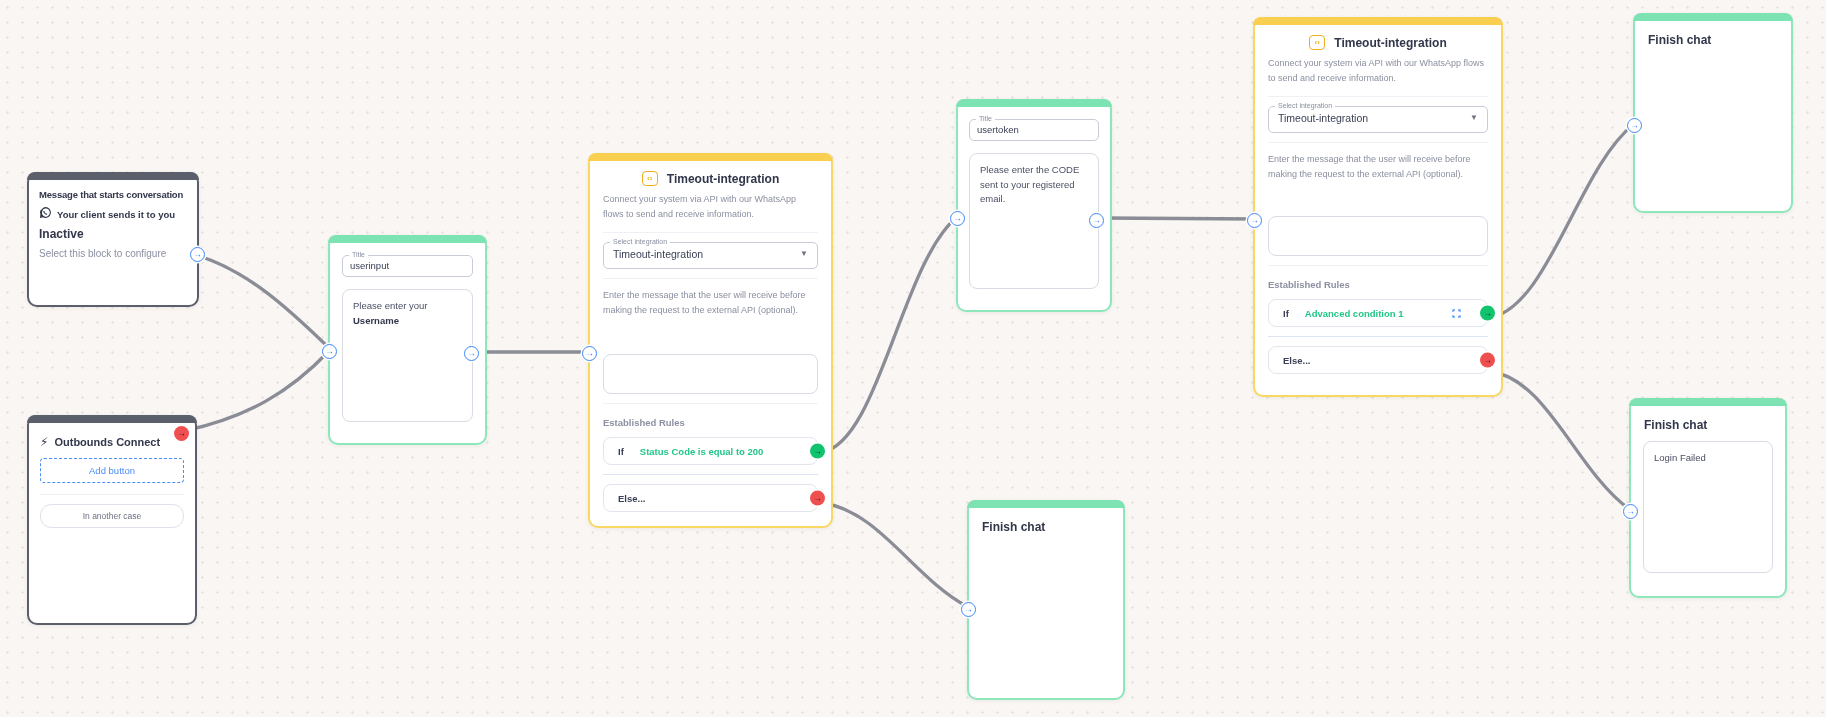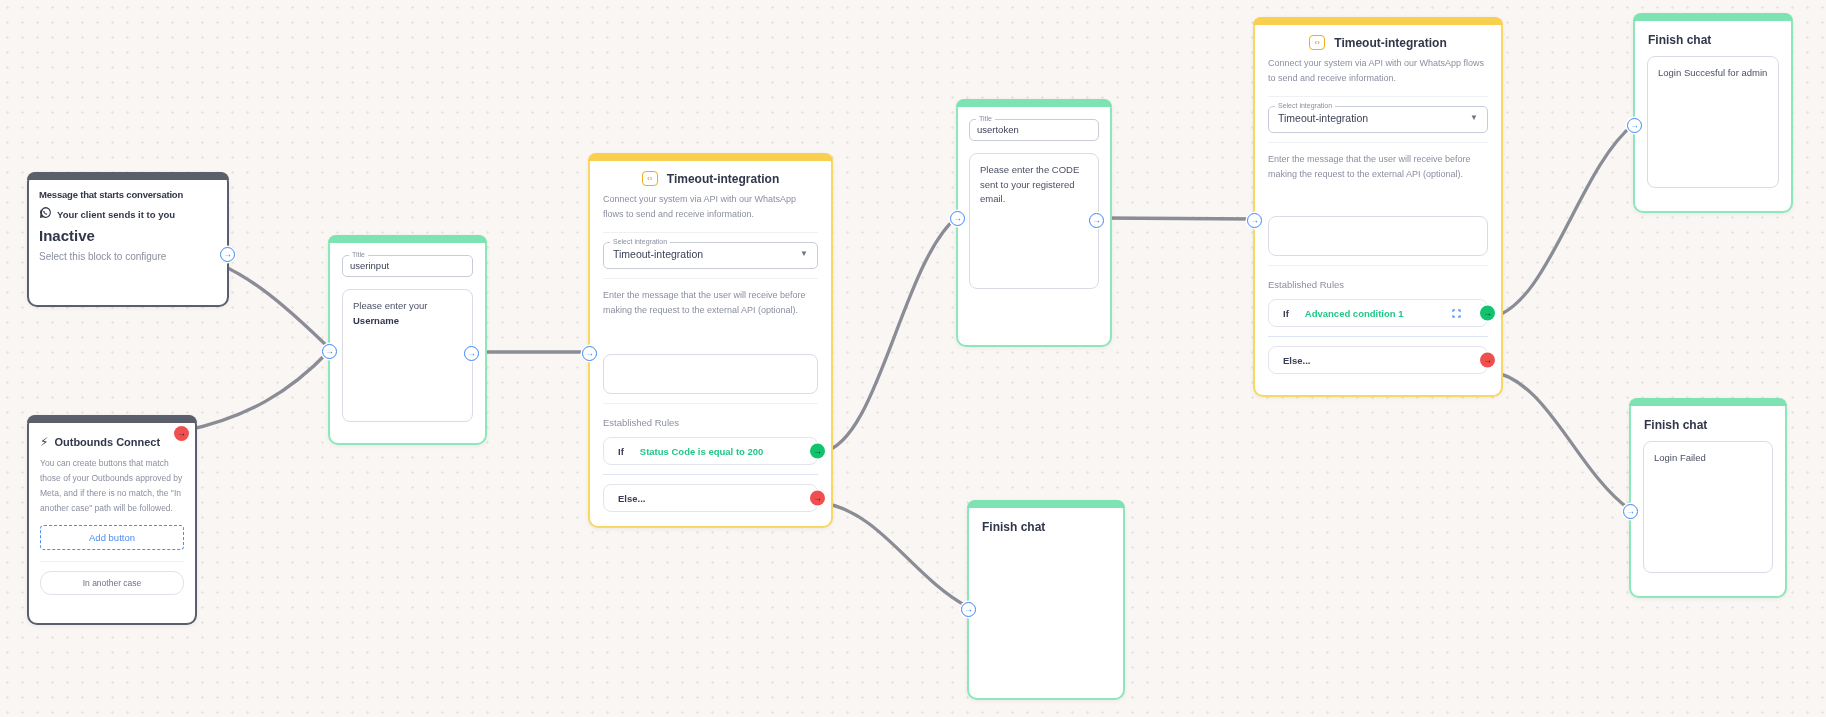--- a/index.html
+++ b/index.html
@@ -30,27 +30,27 @@
             display:flex; align-items:center; justify-content:center;
             font-size:8.5px; line-height:1; z-index:3; box-shadow:0 0 0 1.5px #fff; }
   .handle.blue  { background:#fff; border:1.5px solid #3e86f7; color:#3e86f7; }
   .handle.green { background:#10c36c; color:#16202e; font-weight:bold; }
   .handle.red   { background:#ef4f4f; color:#16202e; font-weight:bold; }
 
   .ttl  { font-weight:bold; color:#31364a; }
   .gray { color:#8b8fa0; }
 
   
-  .n-start { left:27px; top:172px; width:202px; height:135px; }
+  .n-start { left:27px; top:172px; width:172px; height:135px; }
   .n-start .body { padding:9px 10px; }
   .n-start .t1 { font-size:9.5px; letter-spacing:-0.2px; white-space:nowrap; }
   .n-start .row { display:flex; align-items:center; gap:5px; margin-top:5px; }
   .n-start .t2 { font-size:9.5px; font-weight:bold; }
   .n-start .desc { font-size:8.5px; line-height:1.65; margin-top:5px; width:132px; }
-  .n-start .status { font-size:15px; font-weight:bold; margin-top:4px; }
+  .n-start .status { font-size:12px; font-weight:bold; margin-top:4px; }
   .n-start .hint { font-size:10px; margin-top:7px; }
 
   
   .n-out { left:27px; top:415px; width:170px; height:210px; }
   .n-out .body { padding:12px 11px 9px; }
   .n-out .hrow { display:flex; align-items:center; gap:6px; }
   .n-out .bolt { font-size:12px; color:#2f3446; font-family:"DejaVu Sans",sans-serif; }
   .n-out .t1 { font-size:11px; }
   .n-out .desc { font-size:8.5px; line-height:1.75; margin-top:7px; }
   .n-out .addbtn { margin-top:9px; border:1.5px dashed #4b8cf5; border-radius:4px;
@@ -63,21 +63,21 @@
   .fieldset { border:1px solid #c7ccd8; border-radius:5px; padding:1px 7px 5px; position:relative; }
   .fieldset .lg { font-size:7px; color:#8b8fa0; background:#fff; position:absolute;
                   top:-5px; left:6px; padding:0 3px; }
   .fieldset .val { font-size:9.5px; color:#3a3f55; padding-top:3px; }
   .msgbox { border:1px solid #d9dce4; border-radius:8px; padding:9px 10px;
             font-size:9.5px; line-height:1.55; color:#4a4f63; }
 
   .n-uin { left:328px; top:235px; width:159px; height:210px; }
   .n-uin .body { padding:12px 12px 0; }
   .n-uin .msgbox { margin-top:12px; height:133px; }
-  .n-utk { left:956px; top:99px; width:156px; height:248px; }
+  .n-utk { left:956px; top:99px; width:156px; height:213px; }
   .n-utk .body { padding:12px 11px 0; }
   .n-utk .msgbox { margin-top:12px; height:136px; }
 
   
   .n-to { width:245px; }
   .n-to1 { left:588px; top:153px; height:375px; }
   .n-to2 { left:1253px; top:17px; width:250px; height:380px; }
   .n-to .hdr { display:flex; align-items:center; justify-content:center; gap:9px; margin:10px 12px 6px; }
   .n-to .api-icon { width:16px; height:15px; border:1.6px solid #f0ad1d; border-radius:4px;
                     color:#f0ad1d; font-size:8px; font-weight:bold; display:flex;
@@ -85,21 +85,21 @@
   .n-to .t1 { font-size:12px; }
   .n-to .desc, .n-to .hint { font-size:9px; line-height:1.7; margin:0 13px; }
   .n-to .div { height:1px; background:#eef0f5; margin:9px 13px; }
   .n-to .div.blue { background:#dde5f4; }
   .n-to .selbox { margin:4px 13px 0; }
   .n-to .selbox .fieldset { padding:2px 9px 8px; }
   .n-to .selbox .val { font-size:10.5px; display:flex; align-items:center; }
   .n-to .caret { margin-left:auto; color:#6d7284; font-size:8px; }
   .n-to .txtarea { margin:36px 13px 0; height:40px; border:1px solid #d9dce4; border-radius:8px; }
   .n-to2 .txtarea { margin-top:34px; }
-  .n-to .rules-h { margin:13px 13px 0; font-size:9.5px; font-weight:normal; color:#8c90a0; }
+  .n-to .rules-h { margin:13px 13px 0; font-size:9.5px; font-weight:bold; color:#8c90a0; }
   .n-to .rule { position:relative; margin:9px 13px 0; border:1px solid #e2e5ed; border-radius:8px;
                 height:28px; display:flex; align-items:center; padding:0 14px; font-size:9.5px; gap:16px; }
   .n-to .rule .if { color:#3a3f55; font-weight:bold; }
   .n-to .rule .cond { color:#23c688; font-weight:bold; }
   .n-to .rule .else { color:#3a3f55; font-weight:bold; }
   .n-to .rule .handle { right:-8px; top:50%; transform:translateY(-50%); position:absolute; }
   .n-to .expand { margin-left:auto; margin-right:12px; display:flex; }
 
   
   .n-fin .t1 { font-size:12px; margin:12px 13px 9px; }
@@ -141,21 +141,20 @@
   <div class="handle blue" style="right:-8px; top:73px;">→</div>
 </div>
 
 <div class="node dark n-out">
   <div class="topbar"></div>
   <div class="body">
     <div class="hrow">
       <span class="bolt">⚡</span>
       <span class="ttl t1">Outbounds Connect</span>
     </div>
-    <div class="desc gray">You can create buttons that match those of your Outbounds approved by Meta, and if there is no match, the "In another case" path will be followed.</div>
     <div class="addbtn">Add button</div>
     <div class="div"></div>
     <div class="pill">In another case</div>
   </div>
   <div class="handle red" style="right:6px; top:9px;">→</div>
 </div>
 
 <div class="node green n-uin">
   <div class="topbar"></div>
   <div class="body">
@@ -256,21 +255,20 @@
   <div class="rule">
     <span class="else">Else...</span>
     <span class="handle red">→</span>
   </div>
   <div class="handle blue" style="left:-8px; top:194px;">→</div>
 </div>
 
 <div class="node green n-fin n-fin1">
   <div class="topbar"></div>
   <div class="ttl t1">Finish chat</div>
-  <div class="msgbox">Login Succesful for admin</div>
   <div class="handle blue" style="left:-8px; top:103px;">→</div>
 </div>
 
 <div class="node green n-fin n-fin2">
   <div class="topbar"></div>
   <div class="ttl t1">Finish chat</div>
   <div class="msgbox">Login Failed</div>
   <div class="handle blue" style="left:-8px; top:104px;">→</div>
 </div>
 

